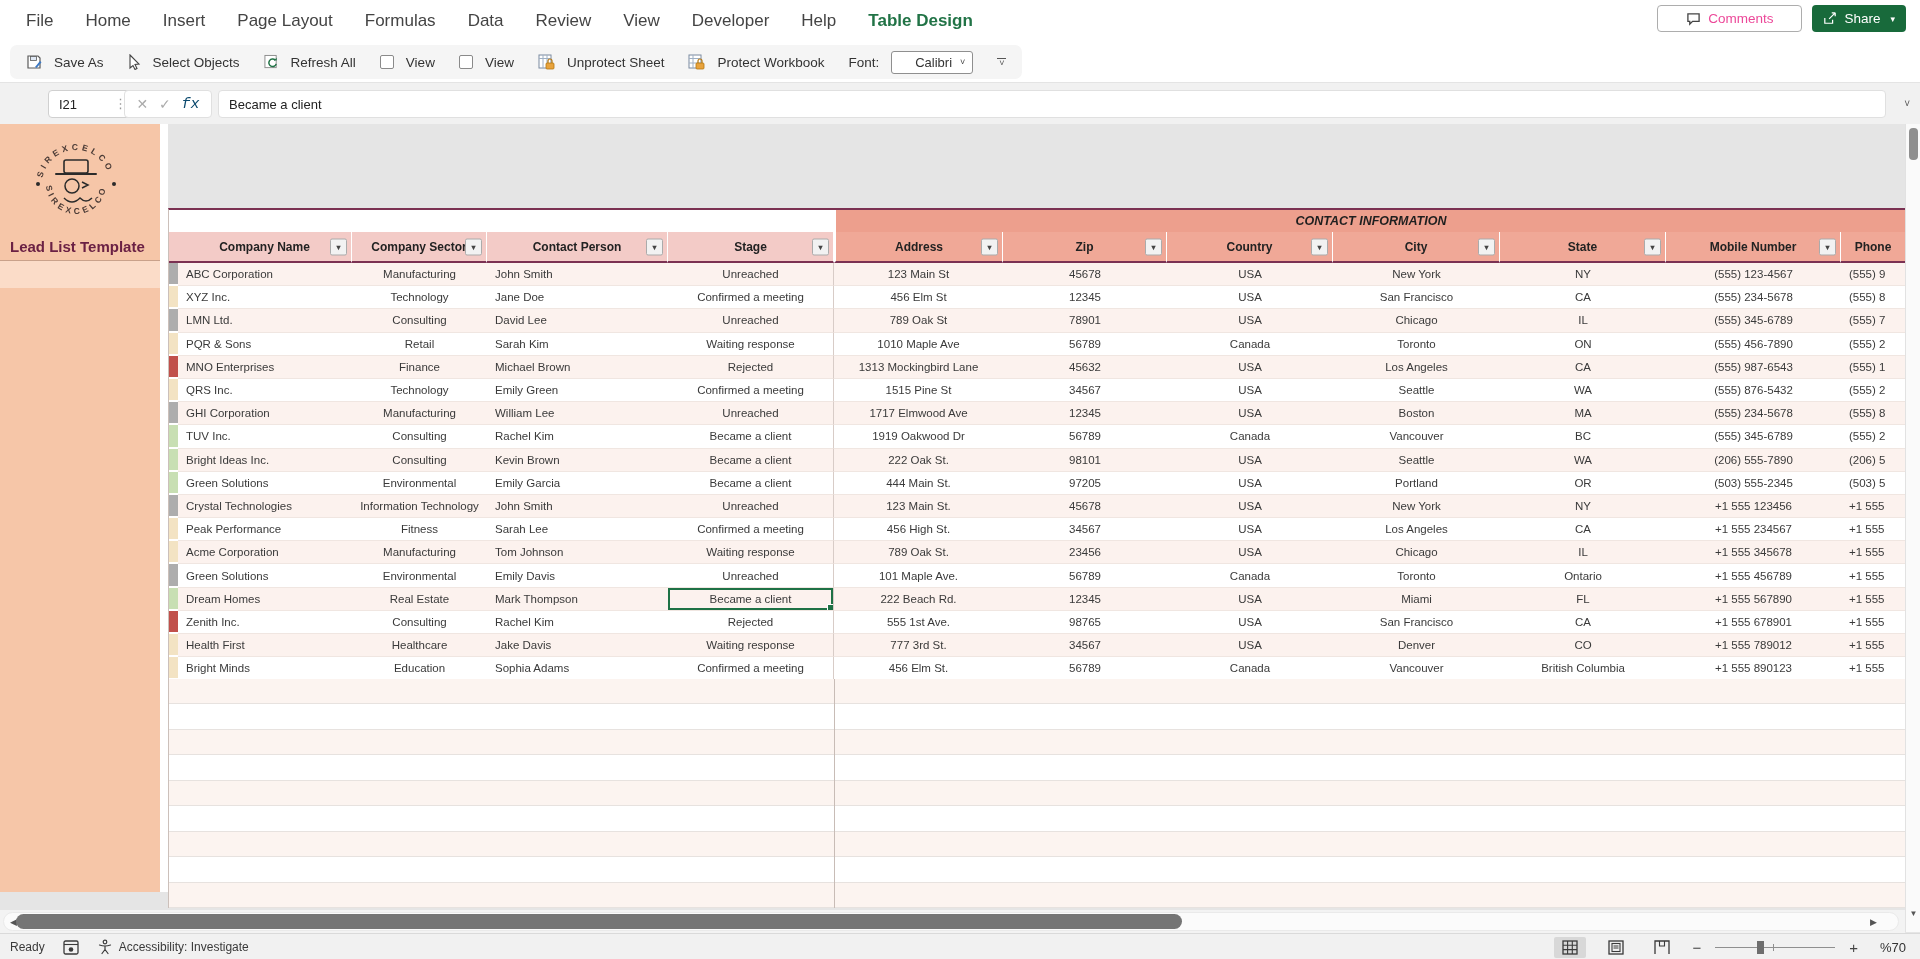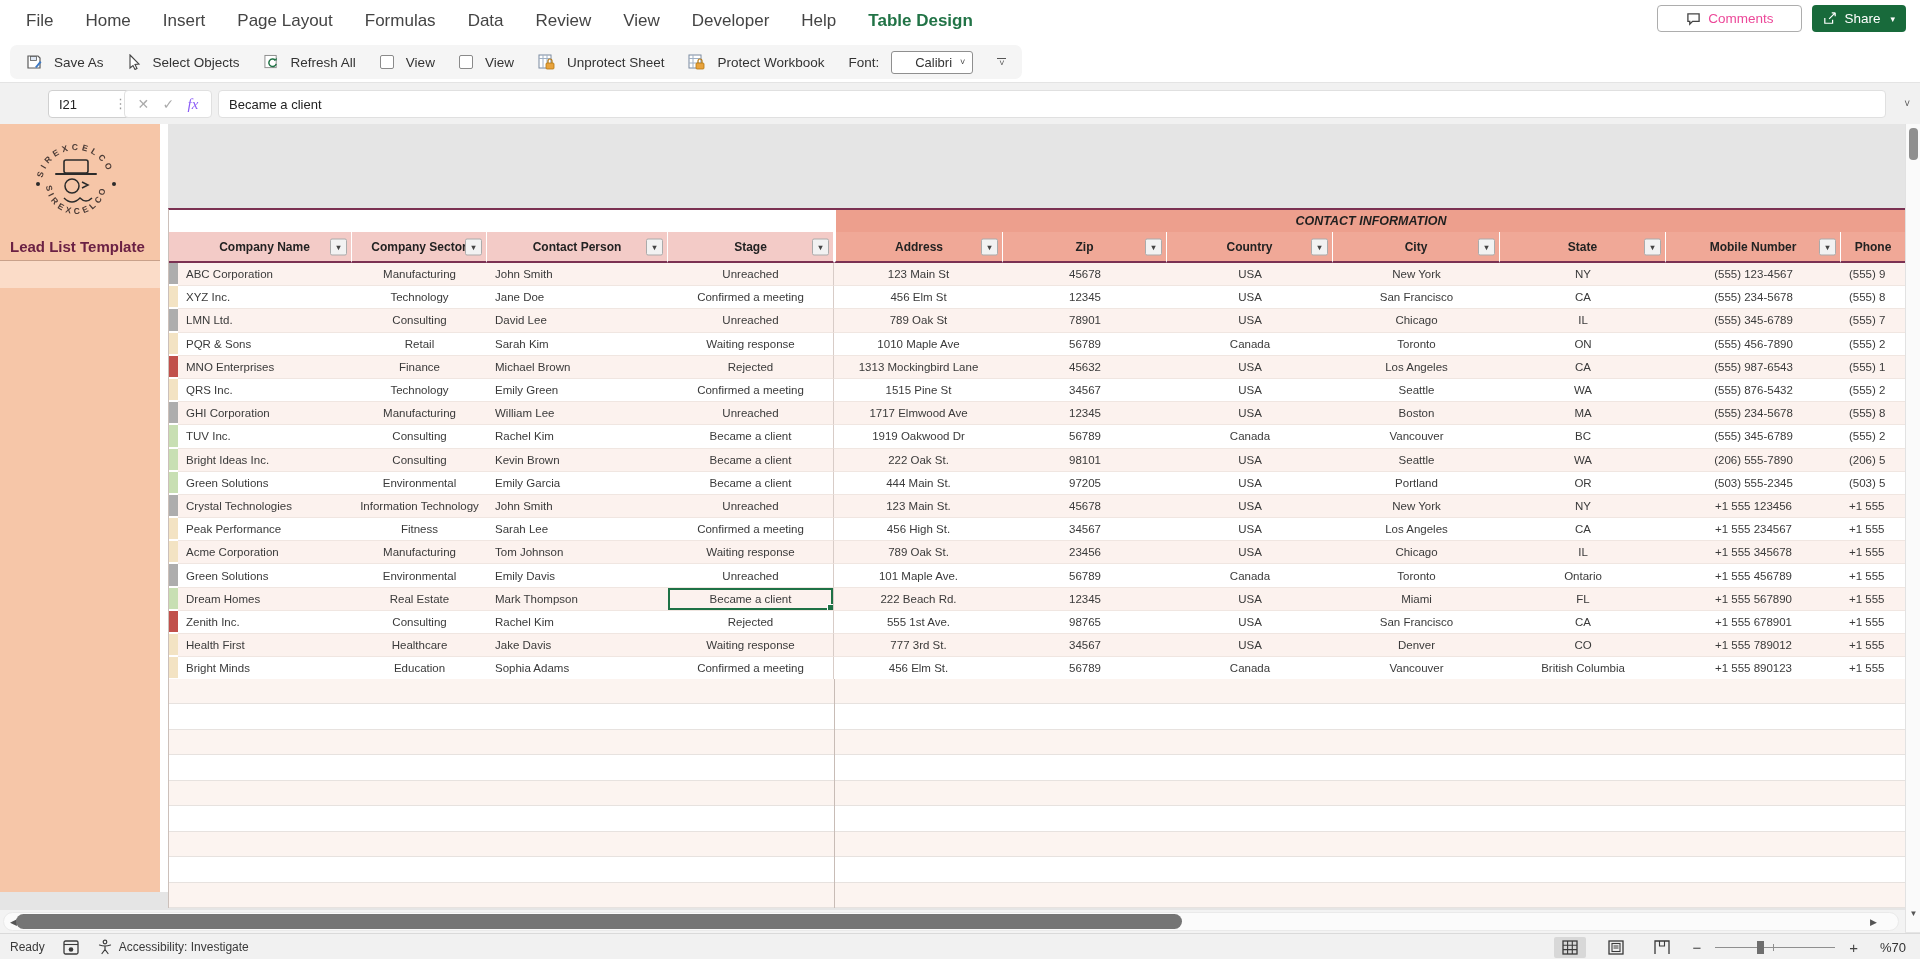--- a/index.html
+++ b/index.html
@@ -34,21 +34,21 @@
   .formulabar { position:absolute; top:82px; left:0; right:0; height:42px; background:#F1F1F1;
                 border-top:1px solid #E4E4E4; display:flex; align-items:center; }
   .namebox { position:absolute; left:8px; top:7px; width:100px; height:28px; background:#fff; border:1px solid #D0D0D0;
              border-radius:4px; display:flex; align-items:center; justify-content:space-between;
              padding:0 8px 0 10px; font-size:13px; color:#222;margin-left:40px; }
   .namebox .chev { font-size:9px; color:#555; }
   .fb-dots { position:absolute; left:114px; top:13px; color:#9a9a9a; font-size:13px; letter-spacing:0; }
   .fb-icons { position:absolute; left:124px; top:7px; width:88px; height:28px; background:#fff; border:1px solid #E0E0E0;
               border-radius:4px; display:flex; align-items:center; justify-content:space-around; padding:0 6px; }
   .fb-x, .fb-check { color:#ABABAB; font-size:14px; }
-  .fb-fx { font-family:Liberation Serif, serif; font-style:italic; font-size:15px; color:#8b5cf6; }
+  .fb-fx { font-family:Liberation Mono, monospace; font-style:italic; font-size:15px; color:#0c4a6e; }
   .fb-input { position:absolute; left:218px; top:7px; right:34px; height:28px; background:#fff;
               border:1px solid #E0E0E0; border-radius:4px; display:flex; align-items:center;
               padding-left:10px; font-size:13px; color:#222; }
   .fb-expand { position:absolute; right:10px; top:15px; font-size:10px; color:#555; }
 
   
   .sheet-bg { position:absolute; left:0; top:124px; width:1920px; height:809px; background:#E5E5E5; }
 
   
   .sidebar { position:absolute; left:0; top:124px; width:160px; height:768px; background:#F6C6A8; }

